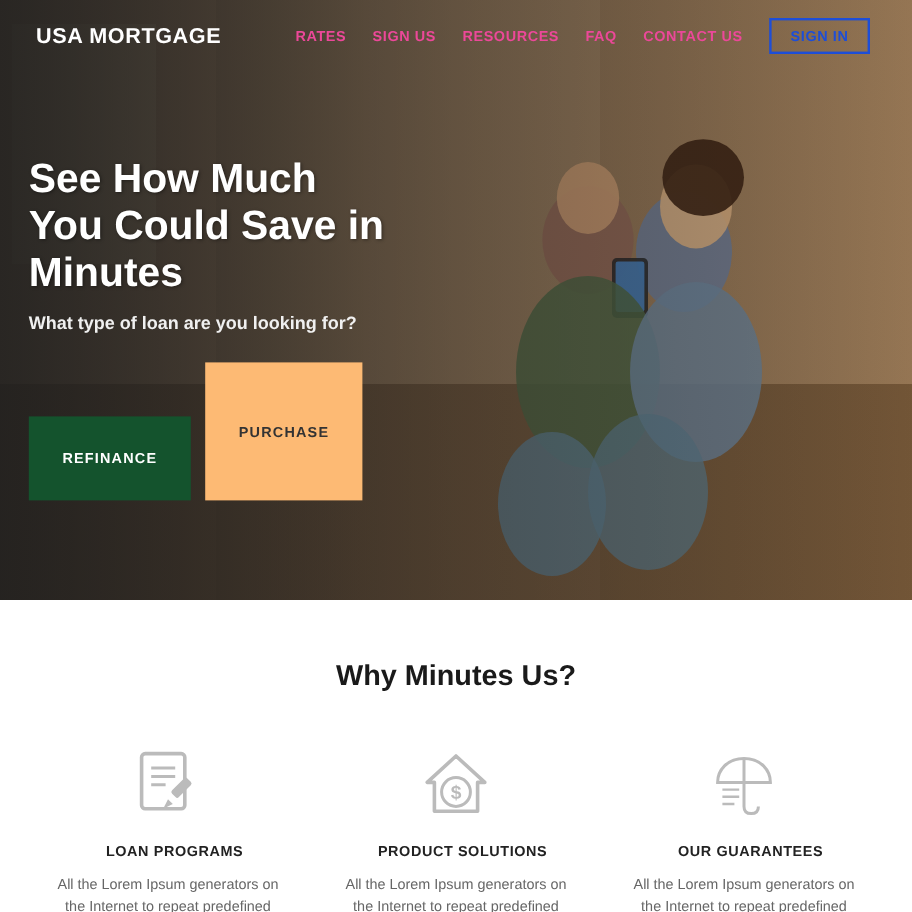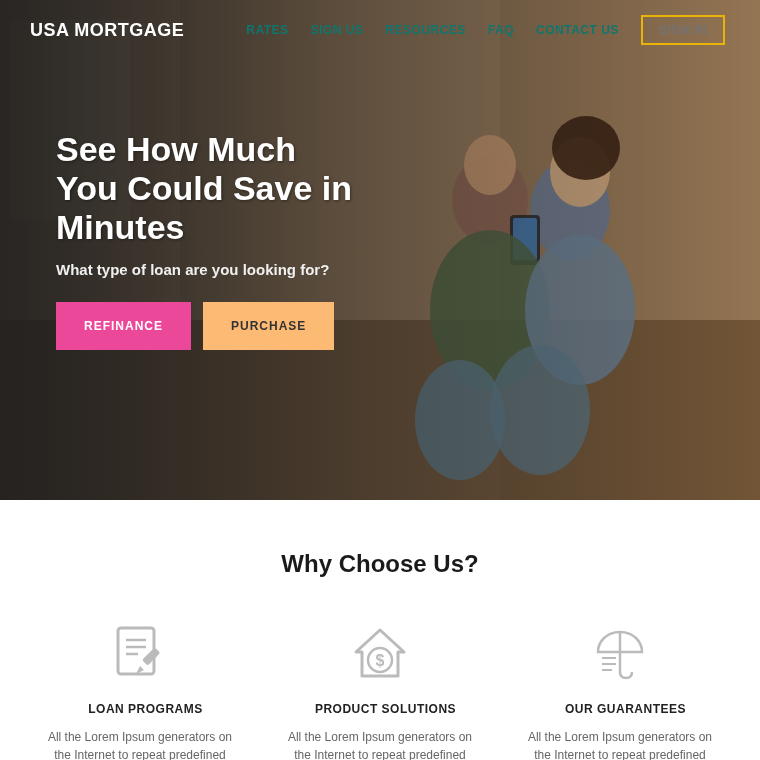--- a/index.html
+++ b/index.html
@@ -22,30 +22,30 @@
       font-weight: 900;
       color: #fff;
       letter-spacing: 0.5px;
     }
     nav {
       display: flex;
       align-items: center;
       gap: 22px;
     }
     nav a {
-      color: #0f766e;
+      color: #ec4899;
       text-decoration: none;
       font-size: 12px;
       font-weight: 600;
       letter-spacing: 0.5px;
       text-align: right;
     }
     .signin-btn {
-      color: #737373;
-      border: 2px solid #eab308;
+      color: #1d4ed8;
+      border: 2px solid #1d4ed8;
       padding: 6px 16px;
       font-size: 12px;
       font-weight: 700;
       cursor: pointer;
       background: transparent;
       letter-spacing: 0.5px;
     }
 
     
     .hero {
@@ -66,21 +66,21 @@
       width: 100%;
       height: 100%;
       position: absolute;
       top: 0; left: 0;
       background: 
         radial-gradient(ellipse at 65% 50%, #c8a882 0%, #a07850 30%, #6b4f2a 60%, #3a2a18 100%);
     }
     .hero-content {
       position: absolute;
       top: 130px;
-      left: 56px;
+      left: 24px;
       z-index: 2;
       max-width: 380px;
     }
     .hero-title {
       font-size: 34px;
       font-weight: 900;
       color: #fff;
       line-height: 1.15;
       margin-bottom: 14px;
       text-shadow: 1px 1px 3px rgba(0,0,0,0.4);
@@ -89,28 +89,29 @@
       font-size: 15px;
       color: #f0f0f0;
       margin-bottom: 24px;
       font-weight: 700;
     }
     .hero-buttons {
       display: flex;
       gap: 12px;
     }
     .btn-refinance {
-      background: #ec4899;
+      background: #14532d;
       color: #fff;
       border: none;
-      padding: 17px 28px;
+      padding: 28px 28px;
       font-size: 12px;
       font-weight: 700;
       letter-spacing: 1px;
       cursor: pointer;
+      margin-top: 45px;
     }
     .btn-purchase {
       background: #fdba74;
       color: #333;
       border: none;
       padding: 14px 28px;
       font-size: 12px;
       font-weight: 700;
       letter-spacing: 1px;
       cursor: pointer;
@@ -230,21 +231,21 @@
     </h1>
     <p class="hero-subtitle">What type of loan are you looking for?</p>
     <div class="hero-buttons">
       <button class="btn-refinance">REFINANCE</button>
       <button class="btn-purchase">PURCHASE</button>
     </div>
   </div>
 </section>
 
 <section class="why-section">
-  <h2 class="why-title">Why Choose Us?</h2>
+  <h2 class="why-title">Why Minutes Us?</h2>
   <div class="features">
 
     <div class="feature">
       <div class="feature-icon">
         <svg class="icon" viewBox="0 0 64 64" xmlns="http://www.w3.org/2000/svg">
           <rect x="10" y="6" width="36" height="46" rx="3" fill="none" stroke="#bbb" stroke-width="3"></rect>
           <line x1="18" y1="18" x2="38" y2="18" stroke="#bbb" stroke-width="2.5"></line>
           <line x1="18" y1="25" x2="38" y2="25" stroke="#bbb" stroke-width="2.5"></line>
           <line x1="18" y1="32" x2="30" y2="32" stroke="#bbb" stroke-width="2.5"></line>
 

